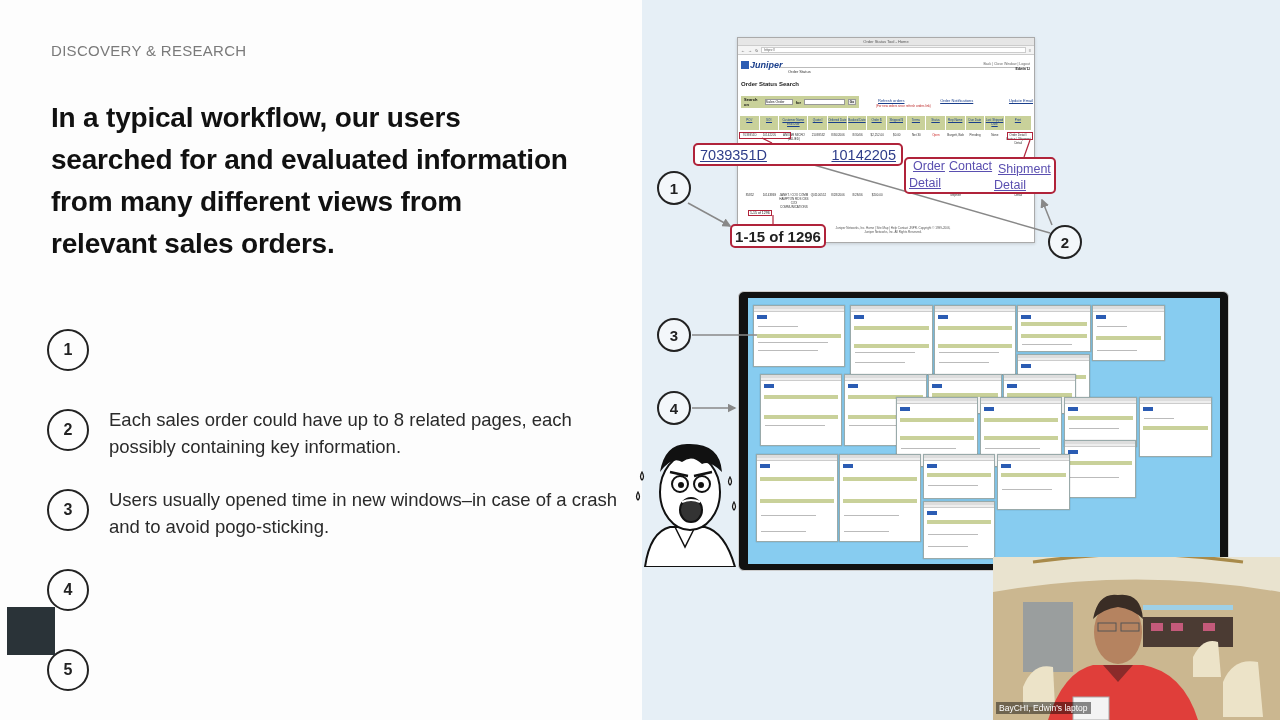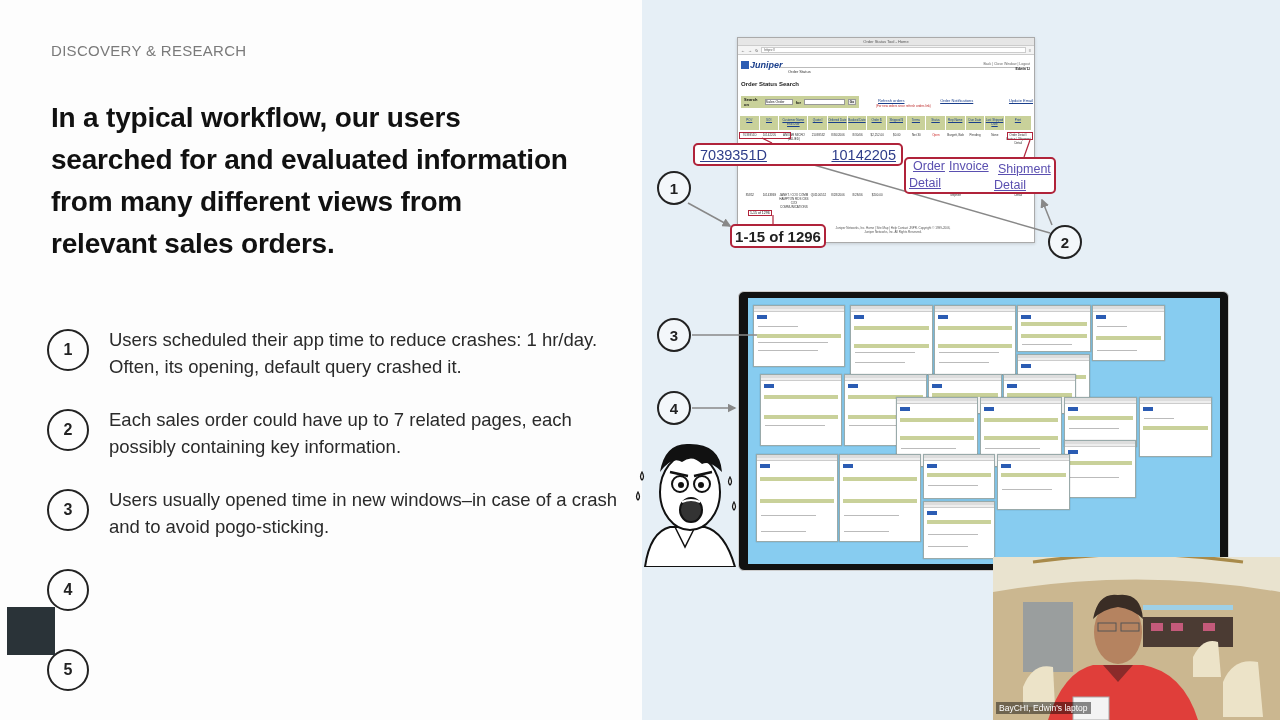--- a/index.html
+++ b/index.html
@@ -76,25 +76,24 @@
 </head>
 <body>
 
 <div class="left">
   <div class="eyebrow">DISCOVERY &amp; RESEARCH</div>
   <div class="headline">In a typical workflow, our users searched for and evaluated information from many different views from relevant sales orders.</div>
 
   <div class="points">
     <div class="point" style="top:0px">
       <div class="num">1</div>
-      <div class="ptext">Users scheduled their app time to reduce crashes: 1 hr/day. Often, its opening, default query crashed it.</div>
     </div>
     <div class="point" style="top:80px">
       <div class="num">2</div>
-      <div class="ptext">Each sales order could have up to 7 related pages, each possibly containing key information.</div>
+      <div class="ptext">Each sales order could have up to 8 related pages, each possibly containing key information.</div>
     </div>
     <div class="point" style="top:160px">
       <div class="num">3</div>
       <div class="ptext">Users usually opened time in new windows–in case of a crash and to avoid pogo-sticking.</div>
     </div>
     <div class="point" style="top:240px">
       <div class="num">4</div>
     </div>
     <div class="point" style="top:320px">
       <div class="num">5</div>
@@ -206,21 +205,21 @@
     <line x1="50" y1="408" x2="93" y2="408" stroke="#888" stroke-width="1.5" marker-end="url(#ah)"></line>
   </svg>
 
   <div class="mag mag-ids">
     <span>7039351D</span>
     <span>10142205</span>
   </div>
   <div class="mag mag-links">
     <span style="left:7px;top:0px">Order</span>
     <span style="left:3px;top:17px">Detail</span>
-    <span style="left:43px;top:0px">Invoice</span>
+    <span style="left:43px;top:0px">Contact</span>
     <span style="left:92px;top:3px">Shipment</span>
     <span style="left:88px;top:19px">Detail</span>
   </div>
   <div class="mag mag-pager">1-15 of 1296</div>
 
   <div class="callout" style="left:15px;top:171px">1</div>
   <div class="callout" style="left:406px;top:225px">2</div>
   <div class="callout" style="left:15px;top:318px">3</div>
   <div class="callout" style="left:15px;top:391px">4</div>
 

